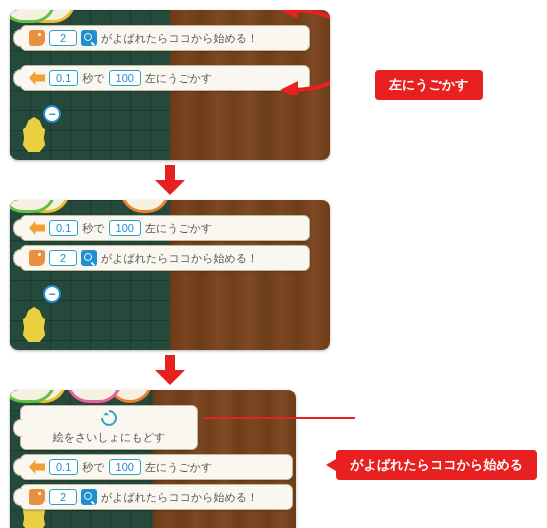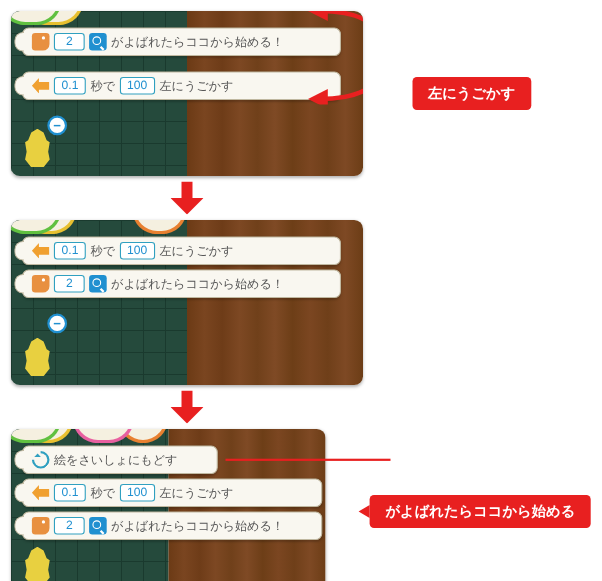--- a/index.html
+++ b/index.html
@@ -332,21 +332,21 @@
 </div>
 
 <div class="row" style="position:relative;">
   <div class="panel">
     <div class="panel-left">
       <div class="top-deco">
         <div class="deco-circle deco-y"></div>
         <div class="deco-circle deco-o" style="margin-left:30px"></div>
       </div>
       <div class="blocks">
-        <div class="block" style="width:160px;">
+        <div class="block" style="width:160px;flex-direction:column;">
           <span class="reset-icon"></span>
           <span>絵をさいしょにもどす</span>
         </div>
         <div class="block">
           <span class="arrow-left-icon"></span>
           <span class="numbox">0.1</span>
           <span>秒で</span>
           <span class="numbox">100</span>
           <span>左にうごかす</span>
         </div>

